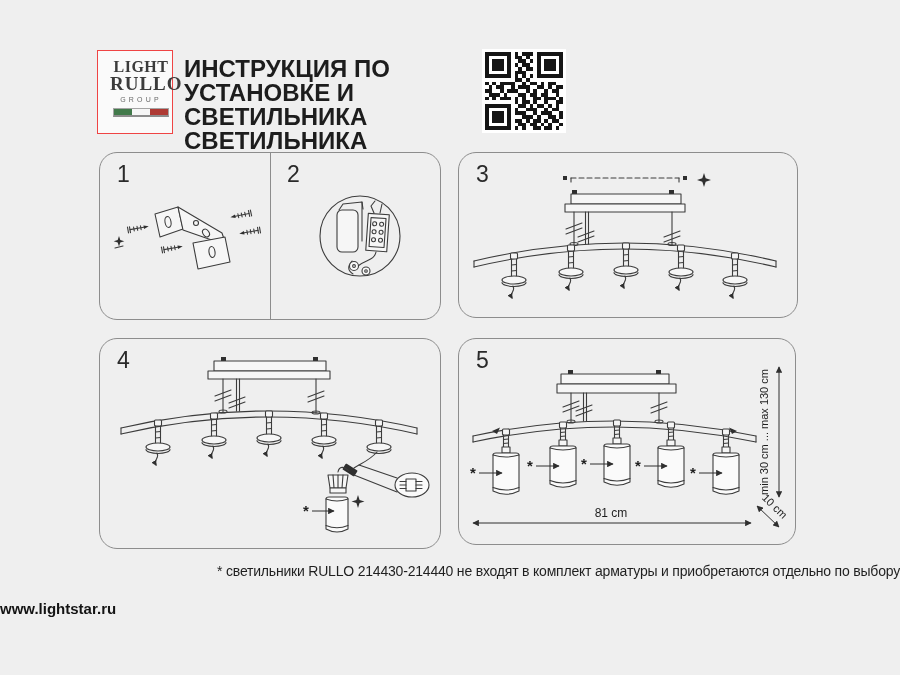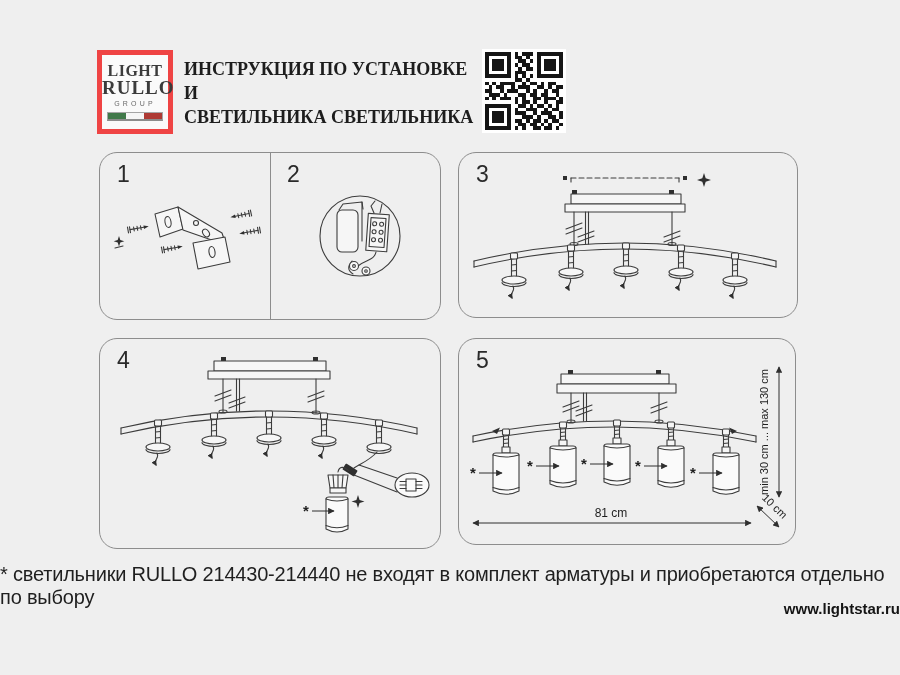--- a/index.html
+++ b/index.html
@@ -4,34 +4,35 @@
 <style>
   html,body{margin:0;padding:0;}
   .page{
     position:relative; width:900px; height:675px;
     background:#efefef; overflow:hidden;
     font-family:"Liberation Sans", sans-serif; color:#232323;
   }
   
   .logo-box{
     position:absolute; left:97px; top:50px; width:76px; height:84px;
-    background:#fafafa; border:5px solid #ef4444; text-align:center;
+    background:#fafafa; border:1px solid #ef4444; text-align:center;
     box-sizing:border-box;
+    padding-left:12px;
   }
   .logo-w1{font-family:"Liberation Serif",serif; font-weight:bold; font-size:16px; letter-spacing:.5px; margin-top:8px; color:#3b3b3b; line-height:15px;}
   .logo-w2{font-family:"Liberation Serif",serif; font-weight:bold; font-size:19px; letter-spacing:1px; color:#3b3b3b; line-height:19px;}
   .logo-w3{font-size:7px; letter-spacing:3.2px; color:#6a6a6a; margin-top:2px; line-height:9px;}
   .flag{width:54px; height:6px; margin:4px auto 0; display:flex; border:1px solid #a5a5a5; border-bottom:2px solid #8c8c8c; box-sizing:content-box;}
   .flag span{flex:1;}
   .flag .g{background:#41794a;}
   .flag .w{background:#f6f6f6;}
   .flag .r{background:#ae3a34;}
   .doc-title{
     position:absolute; left:184px; top:57px; width:300px;
-    font-size:18px; font-weight:bold; line-height:24px; color:#1d1d1d;font-family:Liberation Serif, serif;
+    font-size:24px; font-weight:bold; line-height:24px; color:#1d1d1d;
   }
   .qr{
     position:absolute; left:482px; top:49px; width:84px; height:84px;
     background:#ffffff; padding:3px; box-sizing:border-box;
     display:grid; grid-template-columns:repeat(21,1fr); grid-template-rows:repeat(21,1fr);
   }
   .qr div{background:#ffffff;}
   .qr div.on{background:#151515;}
   .series-block{position:absolute; left:598px; top:63px; width:182px; text-align:center;}
   .series-label{font-size:15px; font-weight:bold; color:#1d1d1d;}
@@ -53,25 +54,25 @@
   .ln{fill:none; stroke:#3c3c3c; stroke-width:1.1; stroke-linecap:round; stroke-linejoin:round;}
   .fl{fill:#f6f6f6; stroke:#3c3c3c; stroke-width:1.1; stroke-linejoin:round;}
   .wh{fill:#fafafa; stroke:#3c3c3c; stroke-width:1.1; stroke-linejoin:round;}
   .dk{fill:#2f2f2f; stroke:none;}
   .dim{fill:none; stroke:#2f2f2f; stroke-width:1;}
   .dimtxt{font-family:"Liberation Sans",sans-serif; font-size:12px; fill:#1e1e1e;}
   .dimtxt.small{font-size:11px;}
   .ast{font-family:"Liberation Sans",sans-serif; font-size:15px; font-weight:bold; fill:#1e1e1e;}
   
   .footnote{
-    position:absolute; left:0; top:563px; width:900px; text-align:left;
-    font-size:20px; color:#1f1f1f; letter-spacing:-0.2px;
+    position:absolute; left:0; top:563px; width:900px; text-align:right;
+    font-size:14px; color:#1f1f1f; letter-spacing:-0.2px;
   }
   .website{
-    position:absolute; left:0; top:600px; width:900px; text-align:right;
+    position:absolute; left:0; top:600px; width:900px; text-align:left;
     font-size:15px; font-weight:bold; color:#141414;
   }
 </style>
 </head>
 <body>
 
 <div class="page">
 
   <div class="logo-box">
     <div class="logo-w1">LIGHT</div>

